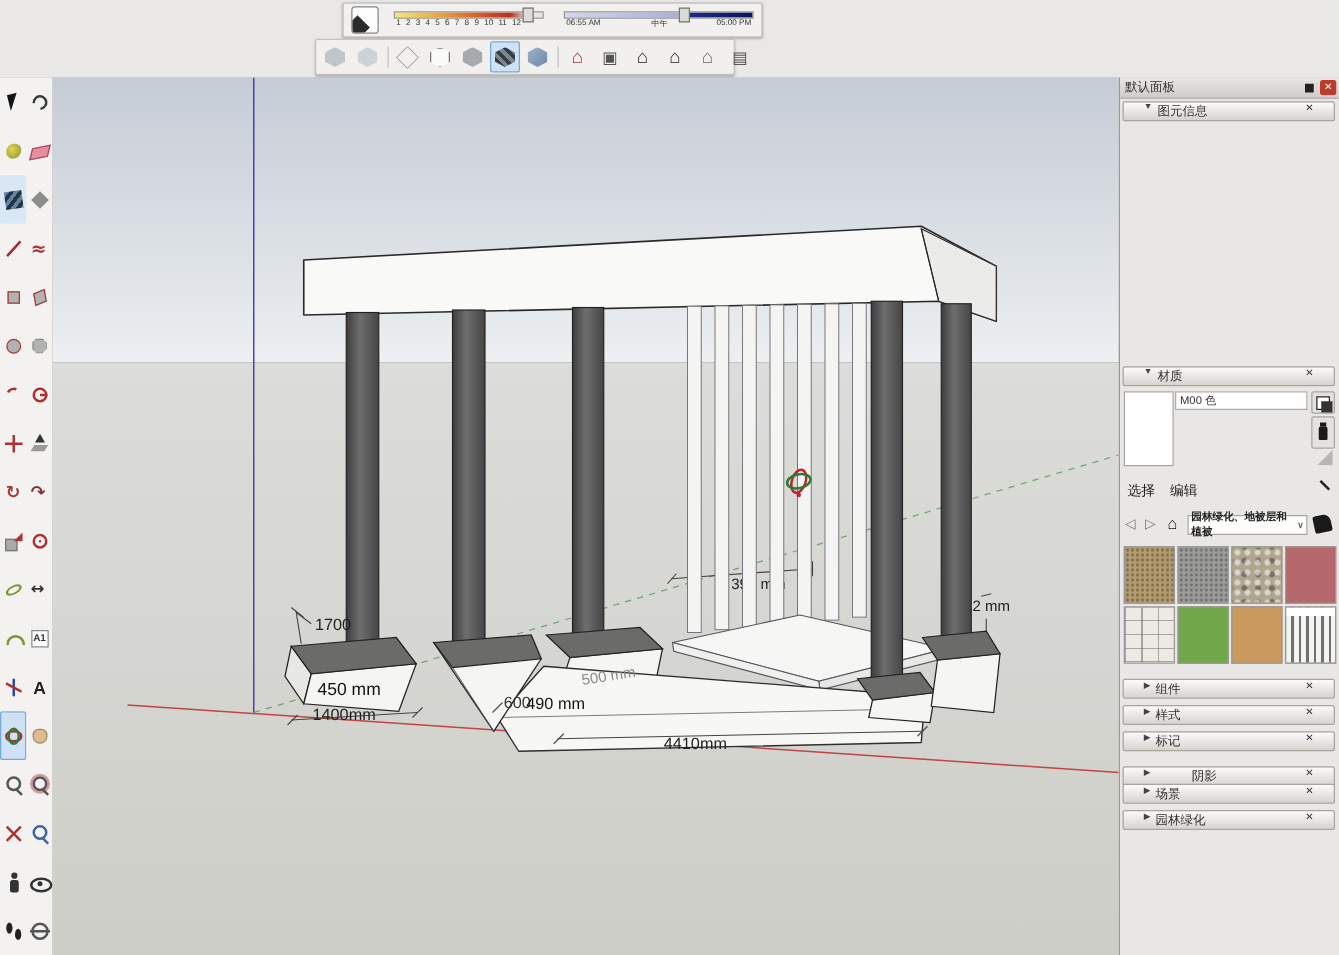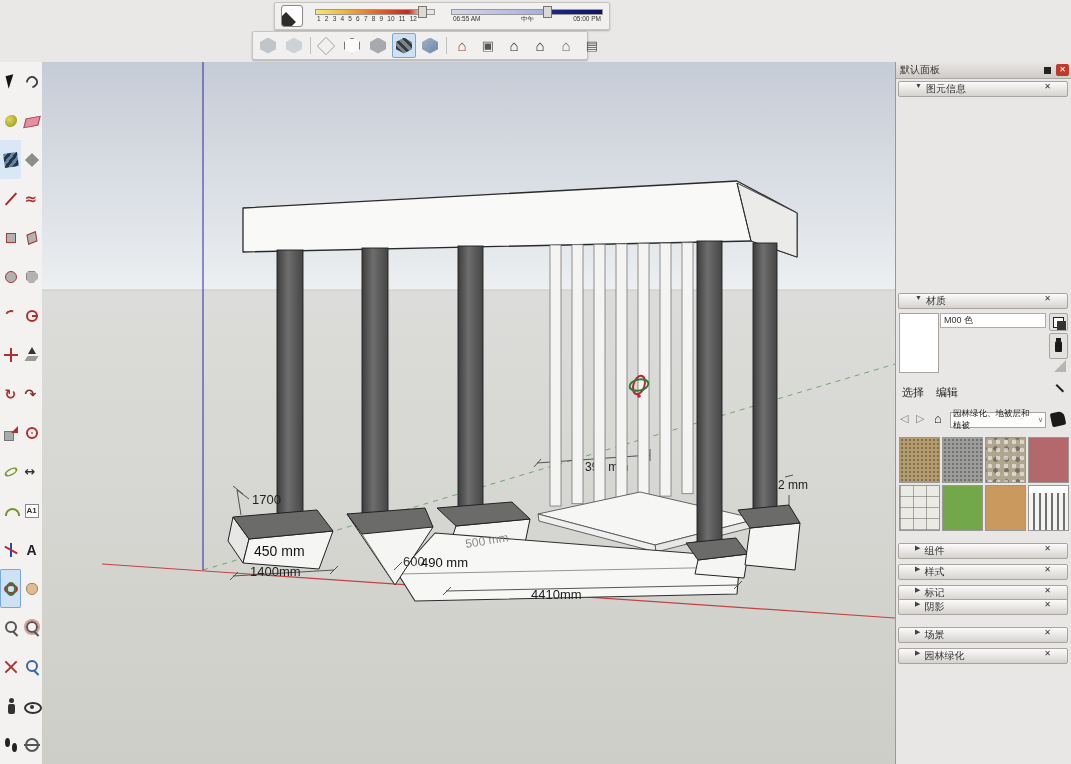--- a/index.html
+++ b/index.html
@@ -120,21 +120,21 @@
   .icon-panes::after{content:"";position:absolute;left:3px;top:3px;width:9px;height:9px;background:#333;}
   .icon-vial{width:7px;height:11px;background:#1a1a1a;border-radius:2px 2px 1px 1px;position:relative;}
   .icon-vial::before{content:"";position:absolute;left:1px;top:-3px;width:5px;height:3px;background:#1a1a1a;}
   .fold{position:absolute;left:158px;top:298px;width:0;height:0;border-left:12px solid transparent;border-bottom:12px solid #b8b5b0;}
   .mat-tab{position:absolute;top:323px;font-size:11px;color:#222;}
   .dropper{position:absolute;left:160px;top:321px;width:12px;height:12px;}
   .dropper::before{content:"";position:absolute;left:1px;top:1px;width:10px;height:2px;background:#222;transform:rotate(45deg);transform-origin:0 0;}
   .navrow{position:absolute;left:0;top:349px;width:176px;height:20px;}
   .navarrow{position:absolute;top:1px;font-size:11px;color:#777;}
   .homeic{position:absolute;left:38px;top:0;font-size:13px;color:#111;font-weight:bold;}
-  .dd{position:absolute;left:54px;top:1px;width:96px;height:16px;border:1px solid #a8a5a0;background:#fdfdfc;font-size:8.5px;color:#222;display:flex;align-items:center;padding:0 2px;box-sizing:border-box;}
+  .dd{position:absolute;left:54px;top:1px;width:96px;height:16px;border:1px solid #a8a5a0;background:#fdfdfc;font-size:8.5px;color:#222;display:flex;align-items:center;padding:0 2px;box-sizing:border-box;font-weight:bold;}
   .dd .caret{margin-left:auto;font-size:7px;color:#666;}
   .bucket{position:absolute;left:155px;top:1px;width:14px;height:14px;background:#1a1a1a;border-radius:2px 6px 2px 2px;transform:rotate(-12deg);}
   .swgrid{position:absolute;left:3px;top:375px;width:172px;display:grid;grid-template-columns:repeat(4,41px);grid-auto-rows:46px;gap:2px;}
   .sw{border:1px solid #9a9896;box-sizing:border-box;}
   .p-speckle{background-image:radial-gradient(rgba(0,0,0,.28) 1px,transparent 1.4px);background-size:4px 4px;}
   .p-pebbles{background-image:radial-gradient(rgba(255,255,255,.55) 2px,transparent 2.6px),radial-gradient(rgba(40,30,20,.4) 2px,transparent 2.6px);background-size:8px 8px,11px 11px;background-position:0 0,4px 5px;}
   .p-pavers{background-image:repeating-linear-gradient(0deg,rgba(110,110,108,.55) 0 1px,transparent 1px 11px),repeating-linear-gradient(90deg,rgba(110,110,108,.55) 0 1px,transparent 1px 13px);}
   .p-fence{background-image:linear-gradient(#fff 0 7px,transparent 7px),repeating-linear-gradient(90deg,#f4f4f2 0 4px,rgba(88,88,86,.75) 4px 6px);}
 </style>
 </head>
@@ -597,21 +597,21 @@
           <span class="xsmall">✕</span>
         </div>
 
         <div class="secbar sec-collapsed" style="top: 523px;">
           <span class="arrow">▶</span>
           <span>标记</span>
           <span class="sp"></span>
           <span class="xsmall">✕</span>
         </div>
 
-        <div class="secbar sec-collapsed" style="top: 537px;">
+        <div class="secbar sec-collapsed" style="top: 551px; gap: 29px;">
           <span class="arrow">▶</span>
           <span>阴影</span>
           <span class="sp"></span>
           <span class="xsmall">✕</span>
         </div>
 
         <div class="secbar sec-collapsed" style="top: 565px;">
           <span class="arrow">▶</span>
           <span>场景</span>
           <span class="sp"></span>

